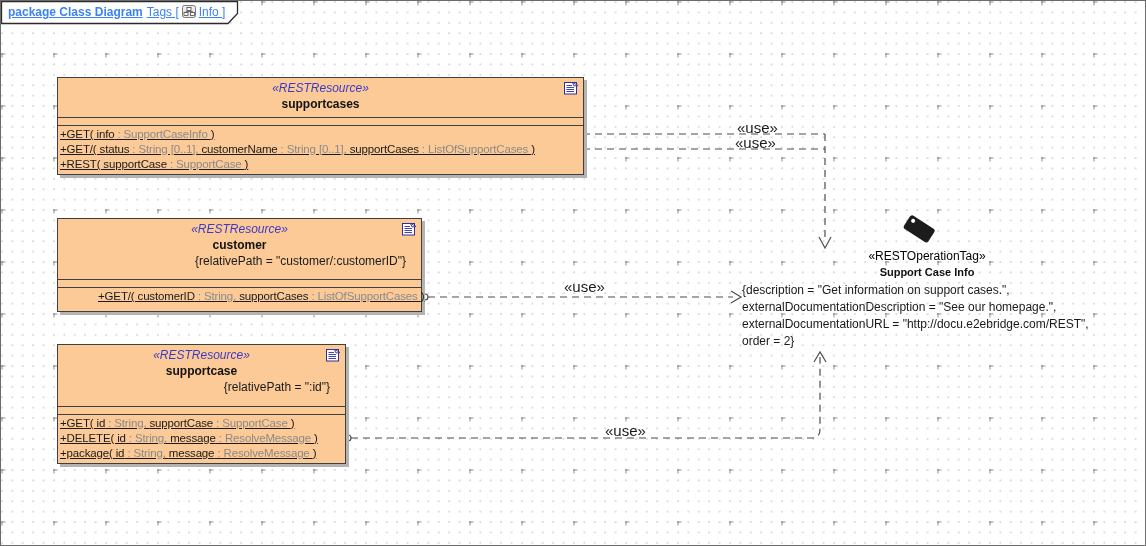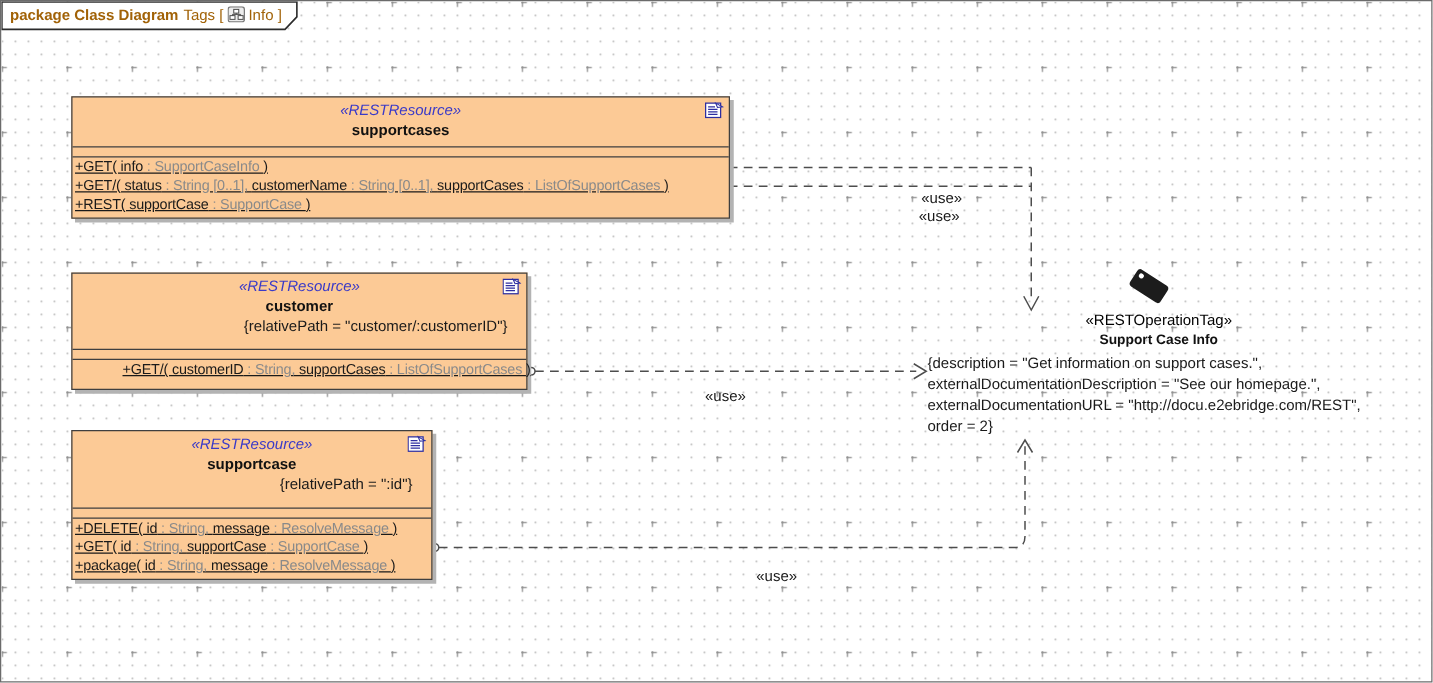--- a/index.html
+++ b/index.html
@@ -1,21 +1,21 @@
 <!DOCTYPE html>
 <html><head>
 <meta charset="utf-8">
 <style>
   html,body{margin:0;padding:0;}
   body{font-family:"Liberation Sans",sans-serif;background:#fff;}
   #canvas{position:relative;width:1146px;height:546px;background:#fff;border:1px solid #6b6b6b;box-sizing:border-box;overflow:hidden;}
   svg.layer{position:absolute;left:0;top:0;}
   
   #tab{position:absolute;left:0;top:0;width:240px;height:24px;z-index:6;}
-  #tab .tabtext{position:absolute;left:7px;top:0;height:22px;line-height:22px;font-size:12px;color:#a16207;white-space:nowrap;}
+  #tab .tabtext{position:absolute;left:7px;top:0;height:22px;line-height:22px;font-size:12px;color:#3b82f6;white-space:nowrap;text-decoration:underline;}
   #tab .tabtext b{font-weight:bold;}
   #tab .tabtext .sp{padding:0 2px;}
   .inline-ic{display:inline-block;vertical-align:-2px;margin:0 3px;}
   
   .cls{position:absolute;background:#fcca96;border:1px solid #3f3f3f;box-shadow:3px 3px 0 #b3b3b3;box-sizing:border-box;z-index:3;}
   .cls .hdr{position:relative;text-align:center;padding-top:3px;box-sizing:border-box;}
   .stereo{font-size:12px;color:#3a3ac8;line-height:15px;font-style:italic;}
   .cname{font-size:12px;font-weight:bold;color:#111;line-height:17px;}
   .tagval{font-size:12px;color:#1a1a1a;line-height:15px;text-align:right;padding-right:15px;}
   .attrs{height:7px;border-top:1px solid #3f3f3f;border-bottom:1px solid #3f3f3f;}
@@ -24,21 +24,21 @@
   .op-row .muted{color:#8a8a8a;}
   #cls1{left:56px;top:76px;width:527px;}
   #cls1 .hdr{height:39px;}
   #cls2{left:56px;top:217px;width:365px;}
   #cls2 .hdr{height:60px;}
   #cls2 .ops{padding-bottom:7px;padding-left:40px;}
   #cls3{left:56px;top:343px;width:289px;}
   #cls3 .hdr{height:61px;}
   .docic{position:absolute;right:4px;top:3px;}
   
-  .uselabel{position:absolute;font-size:12px;color:#1a1a1a;z-index:4;white-space:nowrap;margin-top:32px;}
+  .uselabel{position:absolute;font-size:15px;color:#1a1a1a;z-index:4;white-space:nowrap;}
   #use1{left:736px;top:118px;}
   #use2{left:734px;top:133px;}
   #use3{left:563px;top:277px;}
   #use4{left:604px;top:421px;}
   
   #tagicon{position:absolute;left:898px;top:208px;z-index:3;}
   #tagstereo{position:absolute;left:840px;top:248px;width:172px;text-align:center;font-size:12px;color:#000000;z-index:3;}
   #tagname{position:absolute;left:840px;top:265px;width:172px;text-align:center;font-size:11px;font-weight:bold;color:#111;z-index:3;}
   #tagvalues{position:absolute;left:741px;top:281px;width:375px;font-size:12px;line-height:17px;color:#1a1a1a;z-index:3;}
 </style>
@@ -137,22 +137,22 @@
       <div class="cname">supportcase</div>
       <div class="tagval">{relativePath = ":id"}</div>
       <svg class="docic" width="15" height="14">
         <rect x="0.5" y="1.5" width="12" height="11.5" fill="#fff" stroke="#2e2ea0"></rect>
         <path d="M 2.5 4.5 H 8 M 2.5 6.5 H 10 M 2.5 8.5 H 10 M 2.5 10.5 H 10" stroke="#2e2ea0" stroke-width="0.9"></path>
         <path d="M 8.5 1.5 L 14 4.5 L 10 5 Z" fill="#fff" stroke="#2e2ea0" stroke-width="0.9"></path>
       </svg>
     </div>
     <div class="attrs"></div>
     <div class="ops">
+        <div class="op-row"><span>+GET( id</span><span class="muted"> : String, </span><span>supportCase</span><span class="muted"> : SupportCase </span><span>)</span></div>
         <div class="op-row"><span>+DELETE( id</span><span class="muted"> : String, </span><span>message</span><span class="muted"> : ResolveMessage </span><span>)</span></div>
-        <div class="op-row"><span>+GET( id</span><span class="muted"> : String, </span><span>supportCase</span><span class="muted"> : SupportCase </span><span>)</span></div>
         <div class="op-row"><span>+package( id</span><span class="muted"> : String, </span><span>message</span><span class="muted"> : ResolveMessage </span><span>)</span></div>
       </div>
   </div>
 
   <div class="uselabel" id="use1">«use»</div>
   <div class="uselabel" id="use2">«use»</div>
   <div class="uselabel" id="use3">«use»</div>
   <div class="uselabel" id="use4">«use»</div>
 
   <svg id="tagicon" width="48" height="42">

